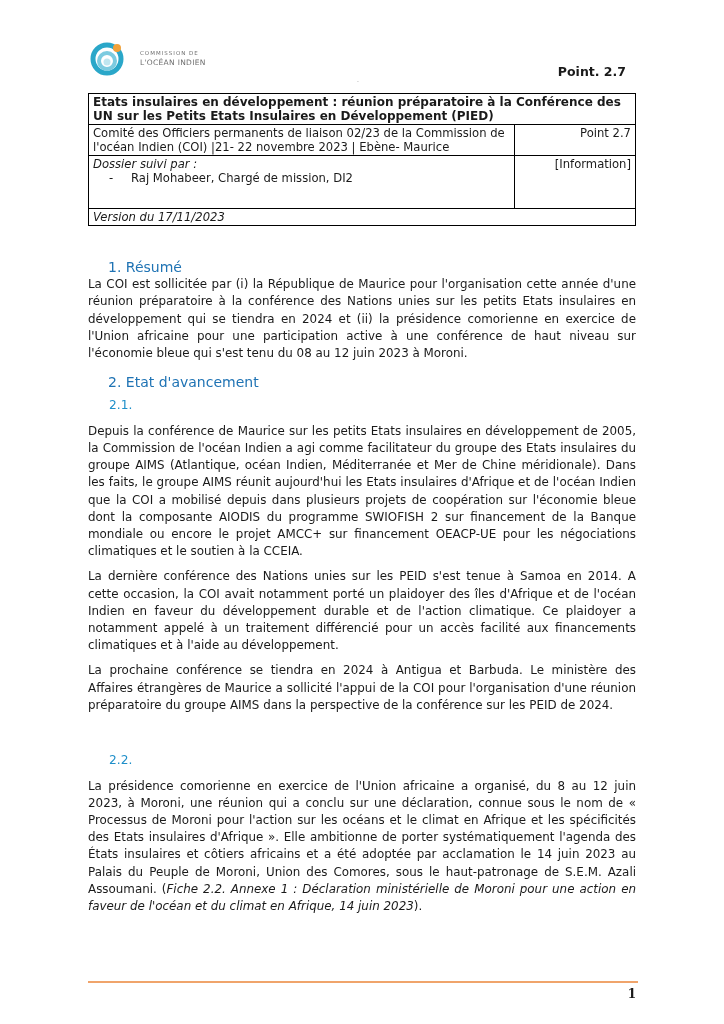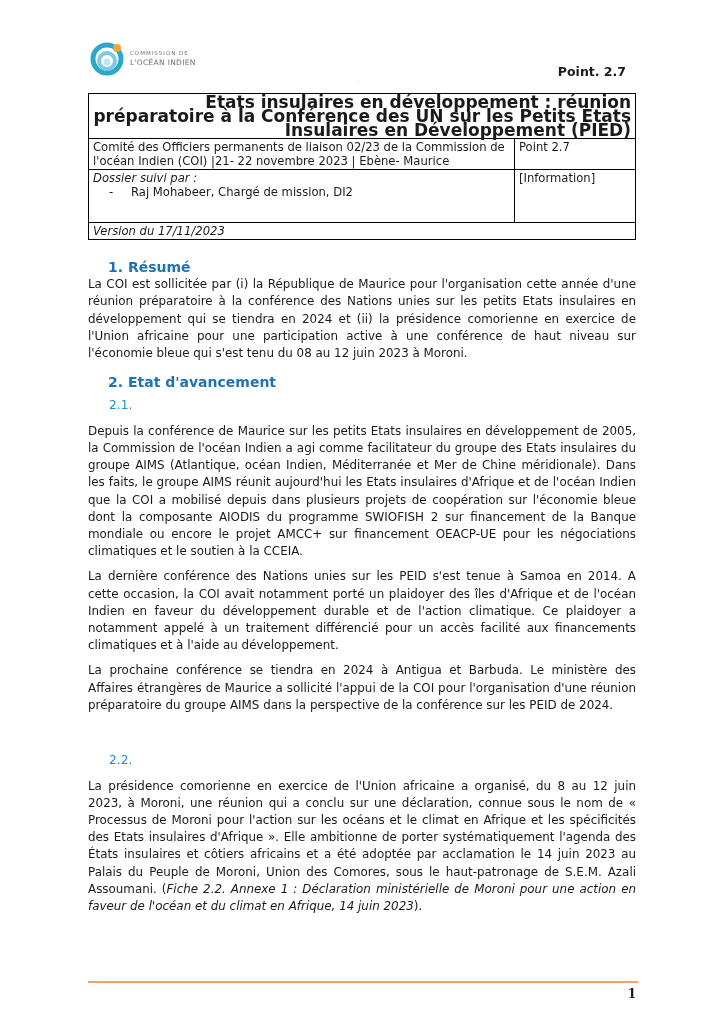--- a/index.html
+++ b/index.html
@@ -1,34 +1,34 @@
 <!DOCTYPE html>
 <html><head>
 <meta charset="utf-8">
 <style>
   html, body { margin: 0; padding: 0; background: #ffffff; }
   body { width: 724px; height: 1024px; position: relative; overflow: hidden;
          font-family: "DejaVu Sans", sans-serif; color: #1a1a1a; }
-  .logo { position: absolute; left: 90px; top: 40px; display: flex; align-items: center; gap: 4px; }
+  .logo { position: absolute; left: 90px; top: 40px; display: flex; align-items: center; gap: 14px; }
   .logo svg { width: 36px; height: 36px; }
   .logo-text { font-size: 7px; color: #6d6d6d; line-height: 9px; letter-spacing: 0.3px; }
   .logo-text .l1 { font-size: 5.5px; letter-spacing: 1px; }
   .logo-text .l2 { font-size: 7.5px; }
   .dot { position: absolute; left: 357px; top: 76px; font-size: 6px; color: #888; }
   .point-top { position: absolute; right: 98px; top: 64px; font-size: 12.5px; font-weight: bold; padding-left: 31px; }
   table.hdr { position: absolute; left: 88px; top: 93px; width: 548px; border-collapse: collapse; font-size: 11.6px; }
   table.hdr td { border: 1.2px solid #000; padding: 1px 4px; vertical-align: top; line-height: 14px; }
-  .title-cell { font-weight: bold; text-align: right; font-size: 17px; line-height: 16px; padding: 2px 4px; }
-  .c-right { text-align: left; width: 112px; }
+  .title-cell { font-weight: bold; text-align: left; font-size: 12px; line-height: 16px; padding: 2px 4px; }
+  .c-right { text-align: right; width: 112px; }
   .it { font-style: italic; }
   .dossier-cell { height: 50px; }
   .bullet { padding-left: 16px; }
   .bullet span.dash { display: inline-block; width: 22px; }
   .content { position: absolute; left: 88px; width: 548px; font-size: 11.9px; line-height: 17.2px; text-align: justify; }
-  .h1 { color: #1f73b4; font-weight: bold; font-size: 14px; margin-left: 20px; }
+  .h1 { color: #1f73b4; font-weight: normal; font-size: 14px; margin-left: 20px; }
   .h2 { color: #1f8fc9; font-size: 12.2px; line-height: 16.5px; display: flex; }
   .h2 .num { width: 48px; margin-left: 21px; flex: none; }
   p { margin: 0; }
   .footer-line { position: absolute; left: 88px; top: 981px; width: 550px; height: 2px; background: #f0a46b; }
   .page-num { position: absolute; right: 88px; top: 987px; font-size: 12px; font-weight: bold; font-family: "DejaVu Serif", serif; }
 </style>
 </head>
 <body>
 
 <div class="logo">

